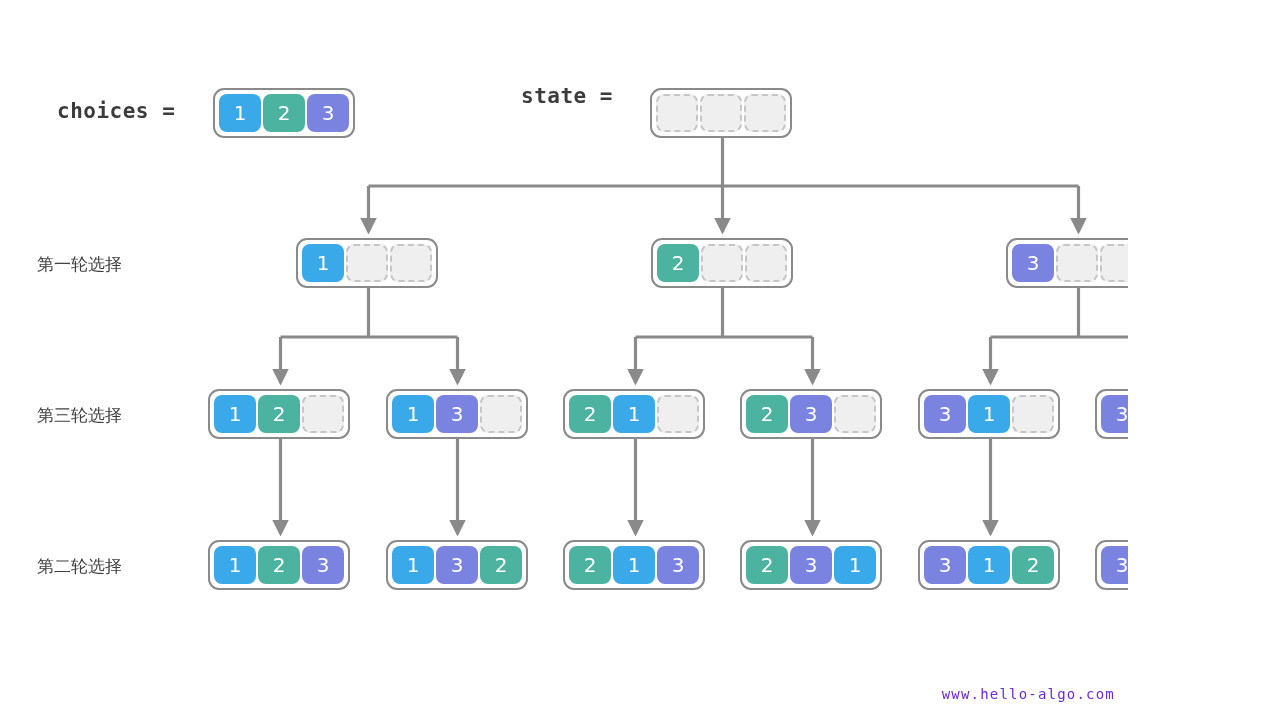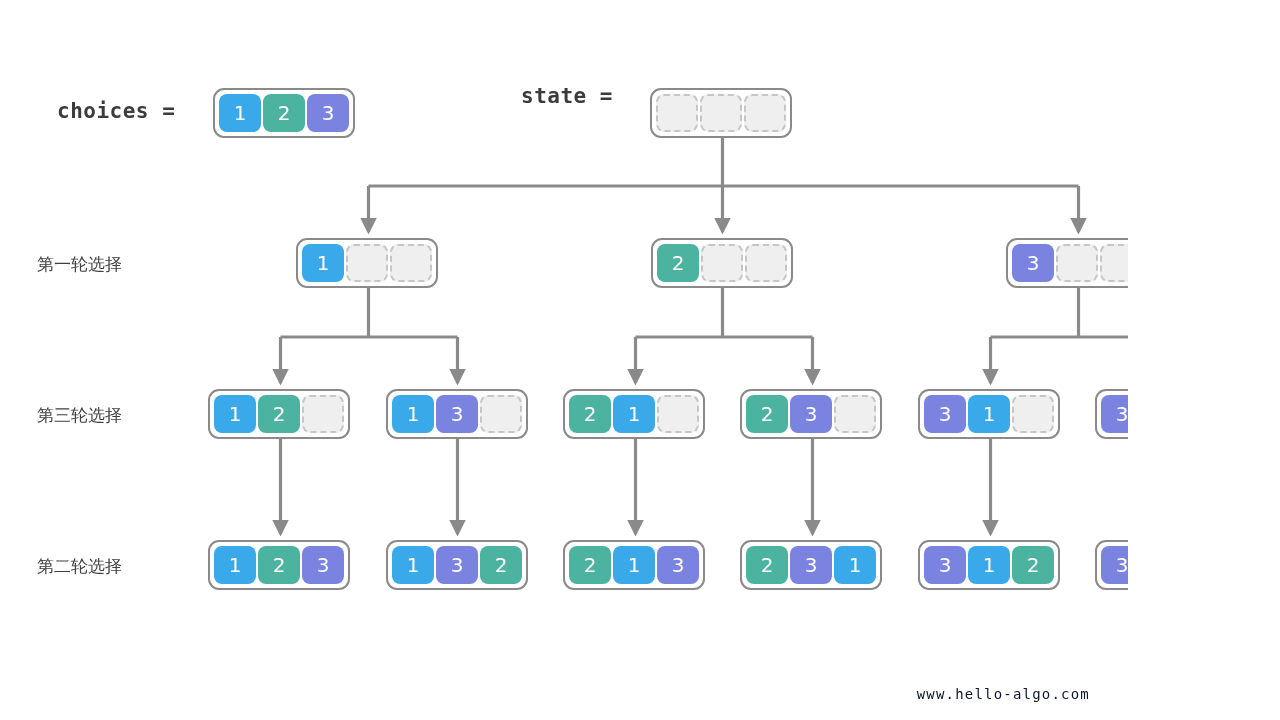--- a/index.html
+++ b/index.html
@@ -36,25 +36,25 @@
   }
   .row-label {
     position: absolute;
     font-family: "DejaVu Sans", sans-serif;
     font-size: 17px;
     color: #404040;
     white-space: nowrap;
   }
   .watermark {
     position: absolute;
-    right: 38px;
+    right: 13px;
     bottom: 18px;
     font-family: "DejaVu Sans Mono", "Liberation Mono", monospace;
     font-size: 14px;
-    color: #0f172a;
+    color: #6d28d9;
     letter-spacing: 1.2px;
     white-space: nowrap;
   }
 
   
   .array {
     position: absolute;
     display: flex;
     align-items: center;
     box-sizing: border-box;

